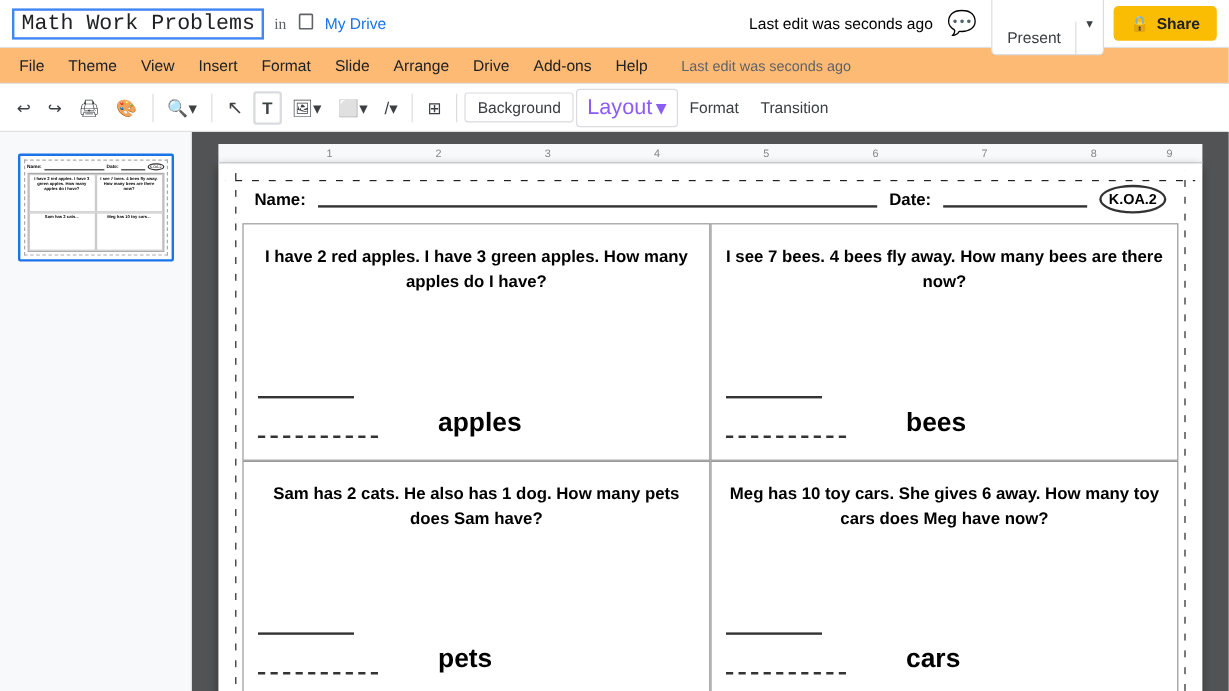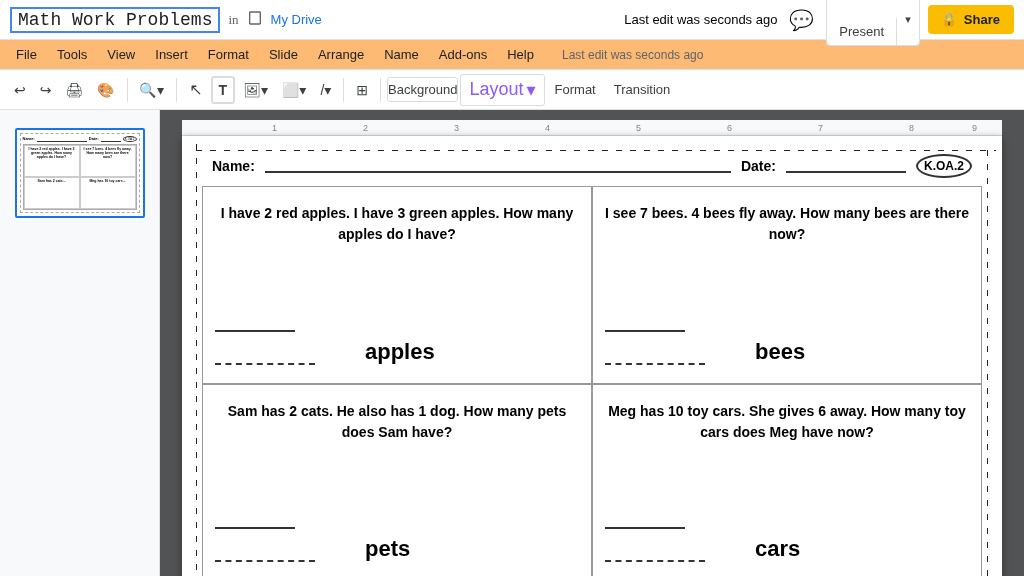--- a/index.html
+++ b/index.html
@@ -58,21 +58,21 @@
       gap: 2px;
     }
     .toolbar-btn {
       background: none; border: none; cursor: pointer;
       padding: 4px 6px; border-radius: 3px; color: #3c4043;
       font-size: 14px; display: flex; align-items: center; justify-content: center;
     }
     .toolbar-divider { width: 1px; height: 24px; background: #dadce0; margin: 0 4px; }
     .toolbar-bg-btn {
       border: 1px solid #dadce0; border-radius: 3px; background: #fff;
-      padding: 4px 0; font-size: 13px; cursor: pointer; color: #3c4043;
+      padding: 4px 10px; font-size: 13px; cursor: pointer; color: #3c4043;
     }
     .toolbar-layout-btn {
       border: 1px solid #dadce0; border-radius: 3px; background: #fff;
       padding: 4px 8px; font-size: 18px; cursor: pointer; color: #8b5cf6;
       display: flex; align-items: center; gap: 3px;
     }
     .toolbar-theme-btn, .toolbar-transition-btn {
       background: none; border: none; padding: 4px 8px; font-size: 13px;
       cursor: pointer; color: #3c4043; border-radius: 3px;
     }
@@ -190,27 +190,27 @@
     <span class="present-arrow">▾</span>
   </div>
   <button class="share-btn">
     <span>🔒</span>
     <span>Share</span>
   </button>
 </div>
 
 <div id="menu-bar">
   <span>File</span>
-  <span>Tools</span>
+  <span>Theme</span>
   <span>View</span>
   <span>Insert</span>
   <span>Format</span>
   <span>Slide</span>
   <span>Arrange</span>
-  <span>Name</span>
+  <span>Drive</span>
   <span>Add-ons</span>
   <span>Help</span>
   <span class="last-edit">Last edit was seconds ago</span>
 </div>
 
 <div id="toolbar">
   <button class="toolbar-btn">↩</button>
   <button class="toolbar-btn">↪</button>
   <button class="toolbar-btn">🖨</button>
   <button class="toolbar-btn">🎨</button>

